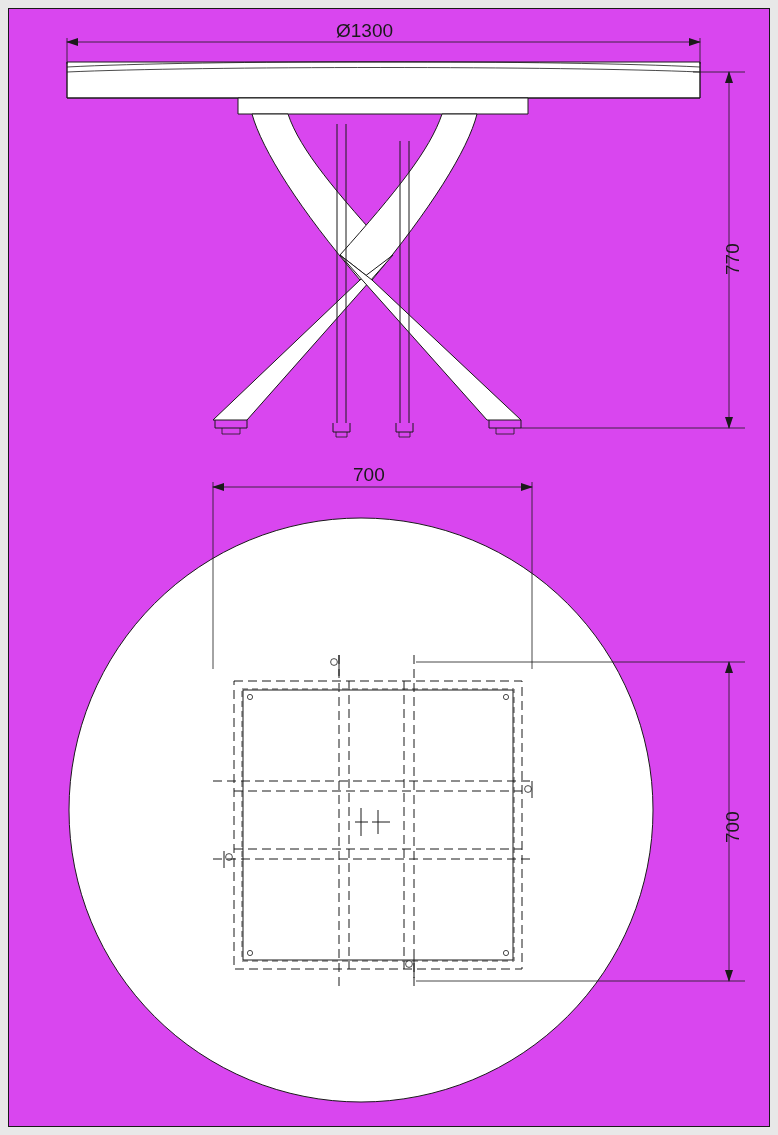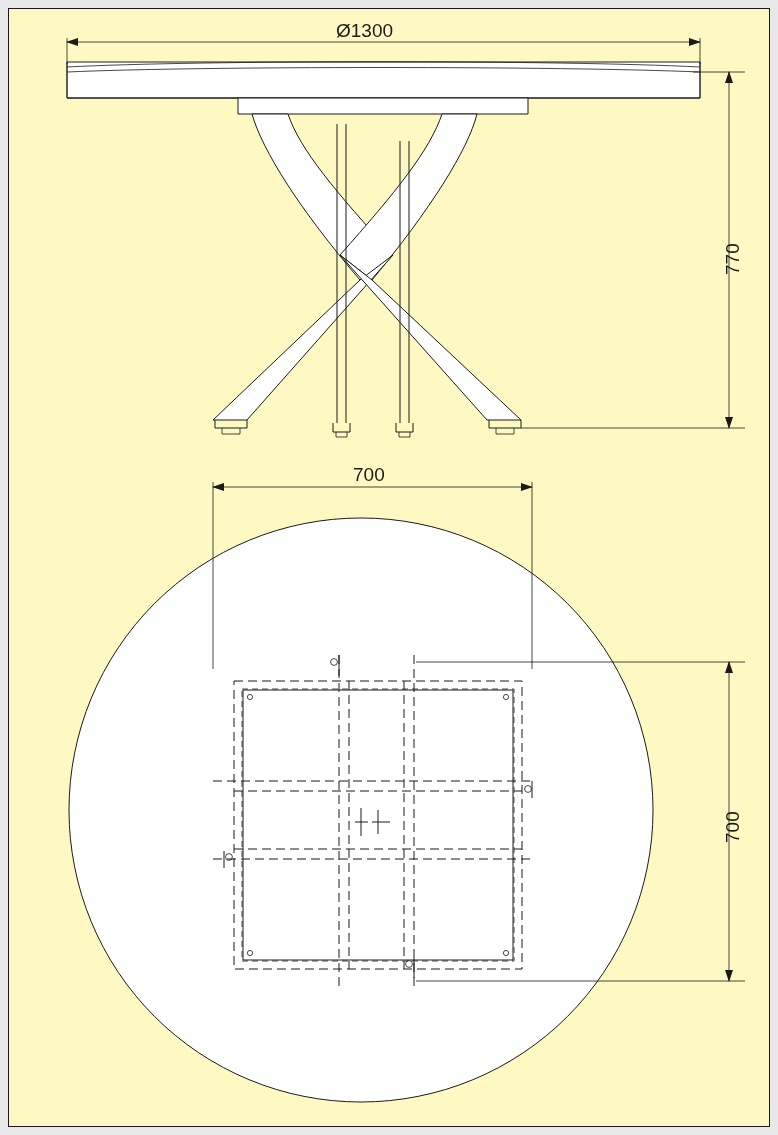--- a/index.html
+++ b/index.html
@@ -7,21 +7,21 @@
     padding: 0;
     background: #ffffff;
   }
   body {
     font-family: "Liberation Sans", sans-serif;
   }
   #sheet {
     position: relative;
     width: 778px;
     height: 1135px;
-    background: #fef9c3;
+    background: #d946ef;
     overflow: hidden;
   }
   #sheet .frame-outer {
     position: absolute;
     left: 0;
     top: 0;
     width: 778px;
     height: 1135px;
     box-sizing: border-box;
     border: 8px solid #e8e8e8;

